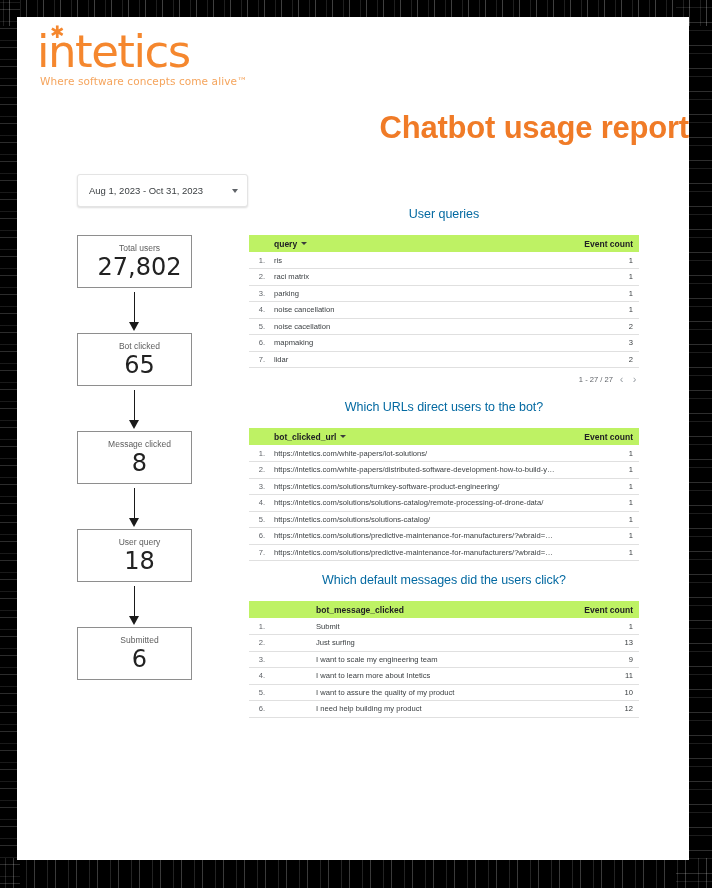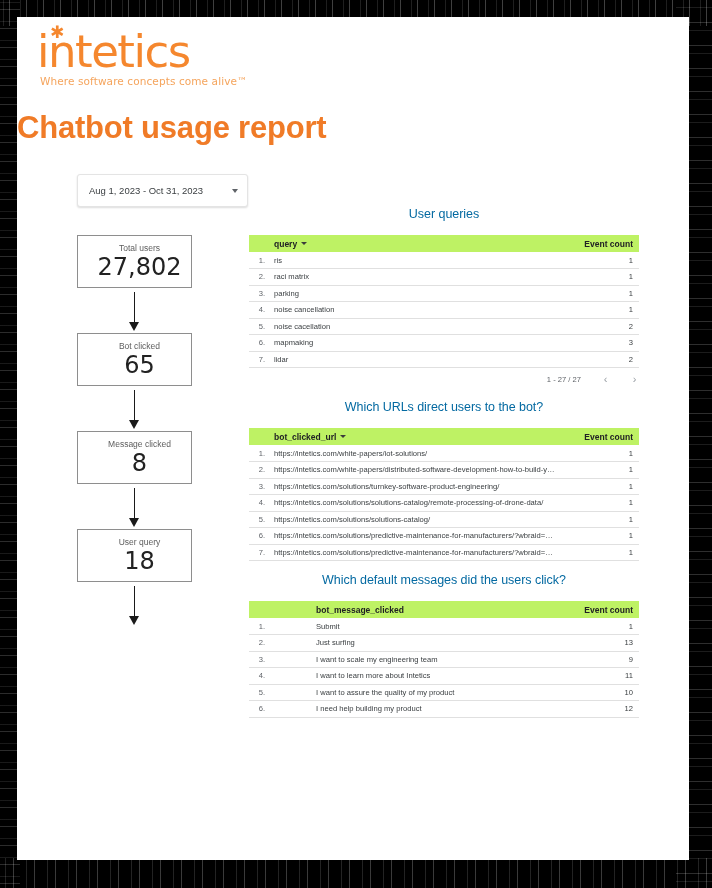--- a/index.html
+++ b/index.html
@@ -108,21 +108,21 @@
     margin-left: 3px;
     letter-spacing: .1px;
     text-align: right;
   }
 
   
   #report-title {
     position: absolute;
     left: 0; right: 0;
     top: 93px;
-    text-align: left;
+    text-align: right;
     color: #F07B27;
     font-size: 31px;
     font-weight: bold;
     font-family: "Liberation Sans", sans-serif;
     letter-spacing: -0.2px;
   }
 
   
   #date-range {
     position: absolute;
@@ -270,21 +270,21 @@
   table.gtable.indent thead th.col-label { padding-left: 48px; }
 
   .pager {
     display: flex;
     align-items: center;
     justify-content: flex-end;
     height: 20px;
     padding-top: 3px;
     font-size: 7.6px;
     color: #5f6368;
-    gap: 20px;
+    gap: 4px;
   }
   .pager .chev {
     font-size: 11px;
     color: #9aa0a6;
     line-height: 11px;
     display: inline-block;
     width: 9px;
     text-align: center;
   }
 </style>
@@ -340,20 +340,24 @@
           <div class="head"></div>
         </div>
         <div class="funnel-box">
           <div class="fb-label">User query</div>
           <div class="fb-value">18</div>
         </div>
         <div class="funnel-arrow">
           <div class="shaft"></div>
           <div class="head"></div>
         </div>
+        <div class="funnel-box">
+          <div class="fb-label">Submitted</div>
+          <div class="fb-value">6</div>
+        </div>
       </div>
 
     <div id="sections">
         <div class="section">
           <div class="section-title">User queries</div>
           <table class="gtable">
             <thead>
               <tr>
                 <th class="col-idx"></th>
                 <th class="col-label"><span>query</span><span class="sort-caret"></span></th>

